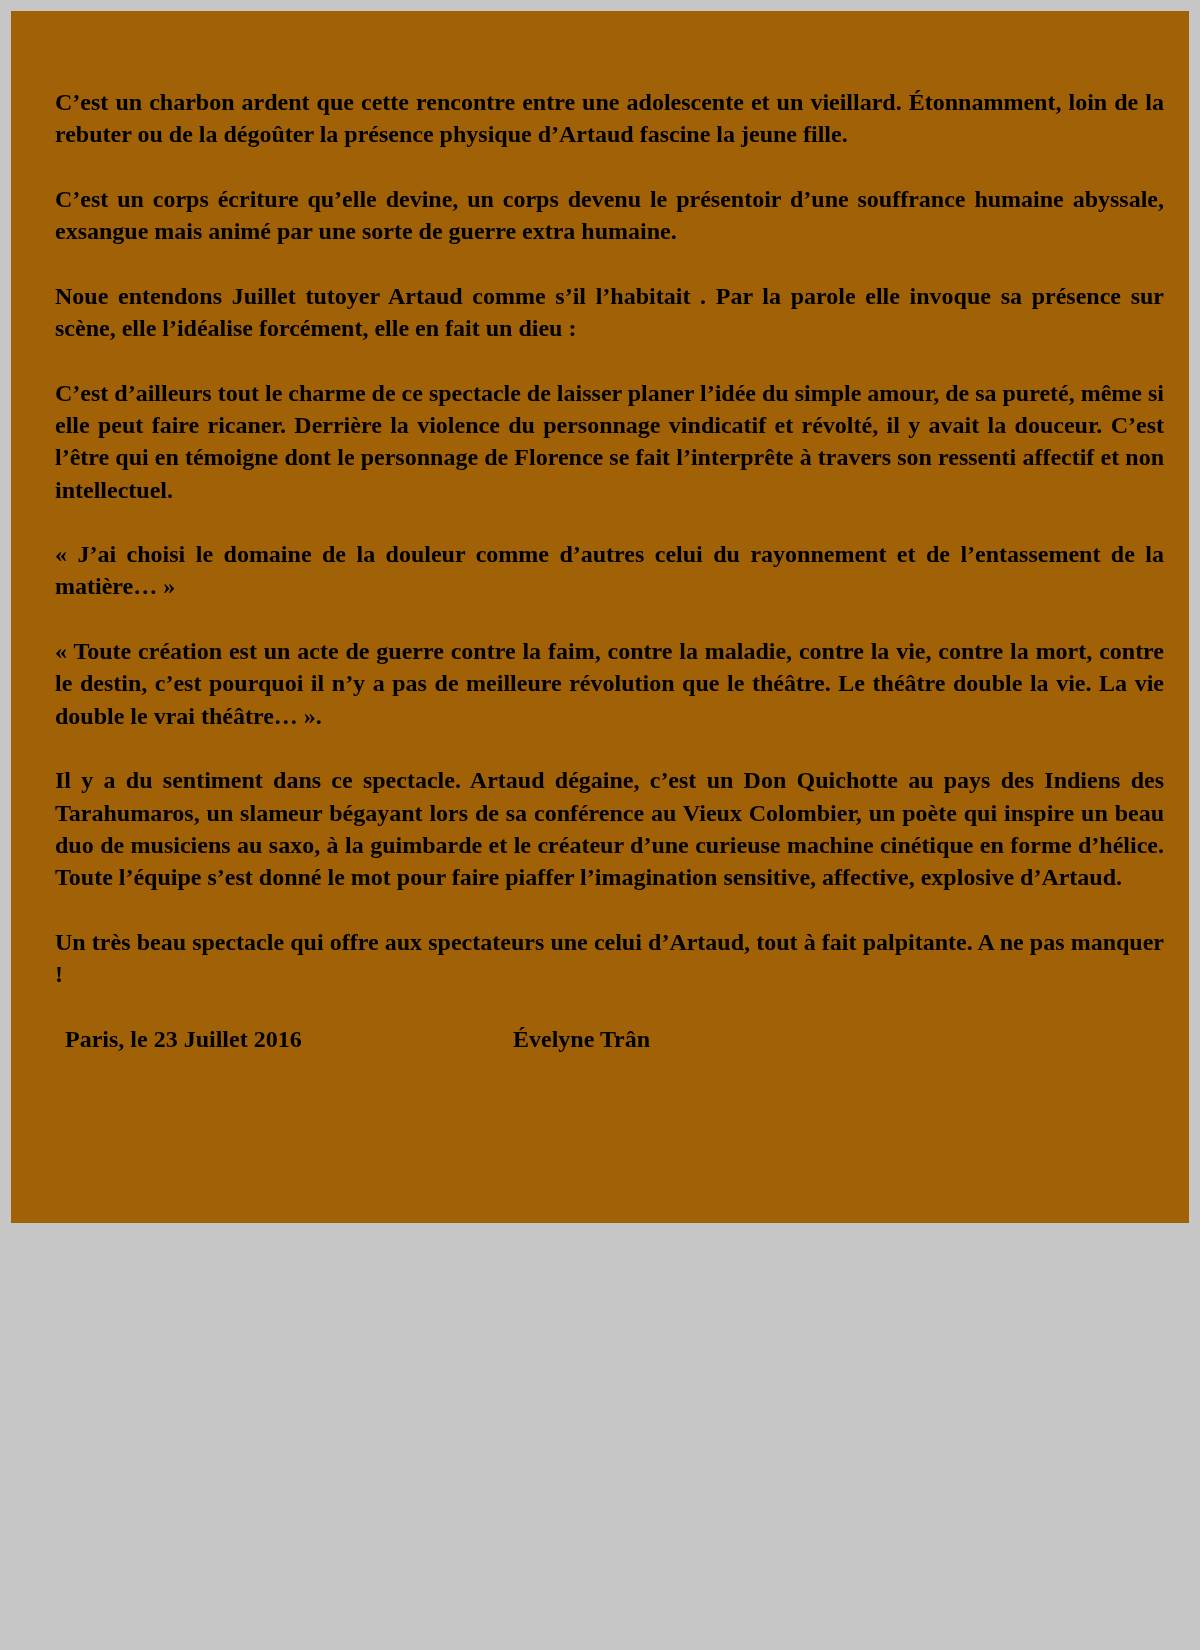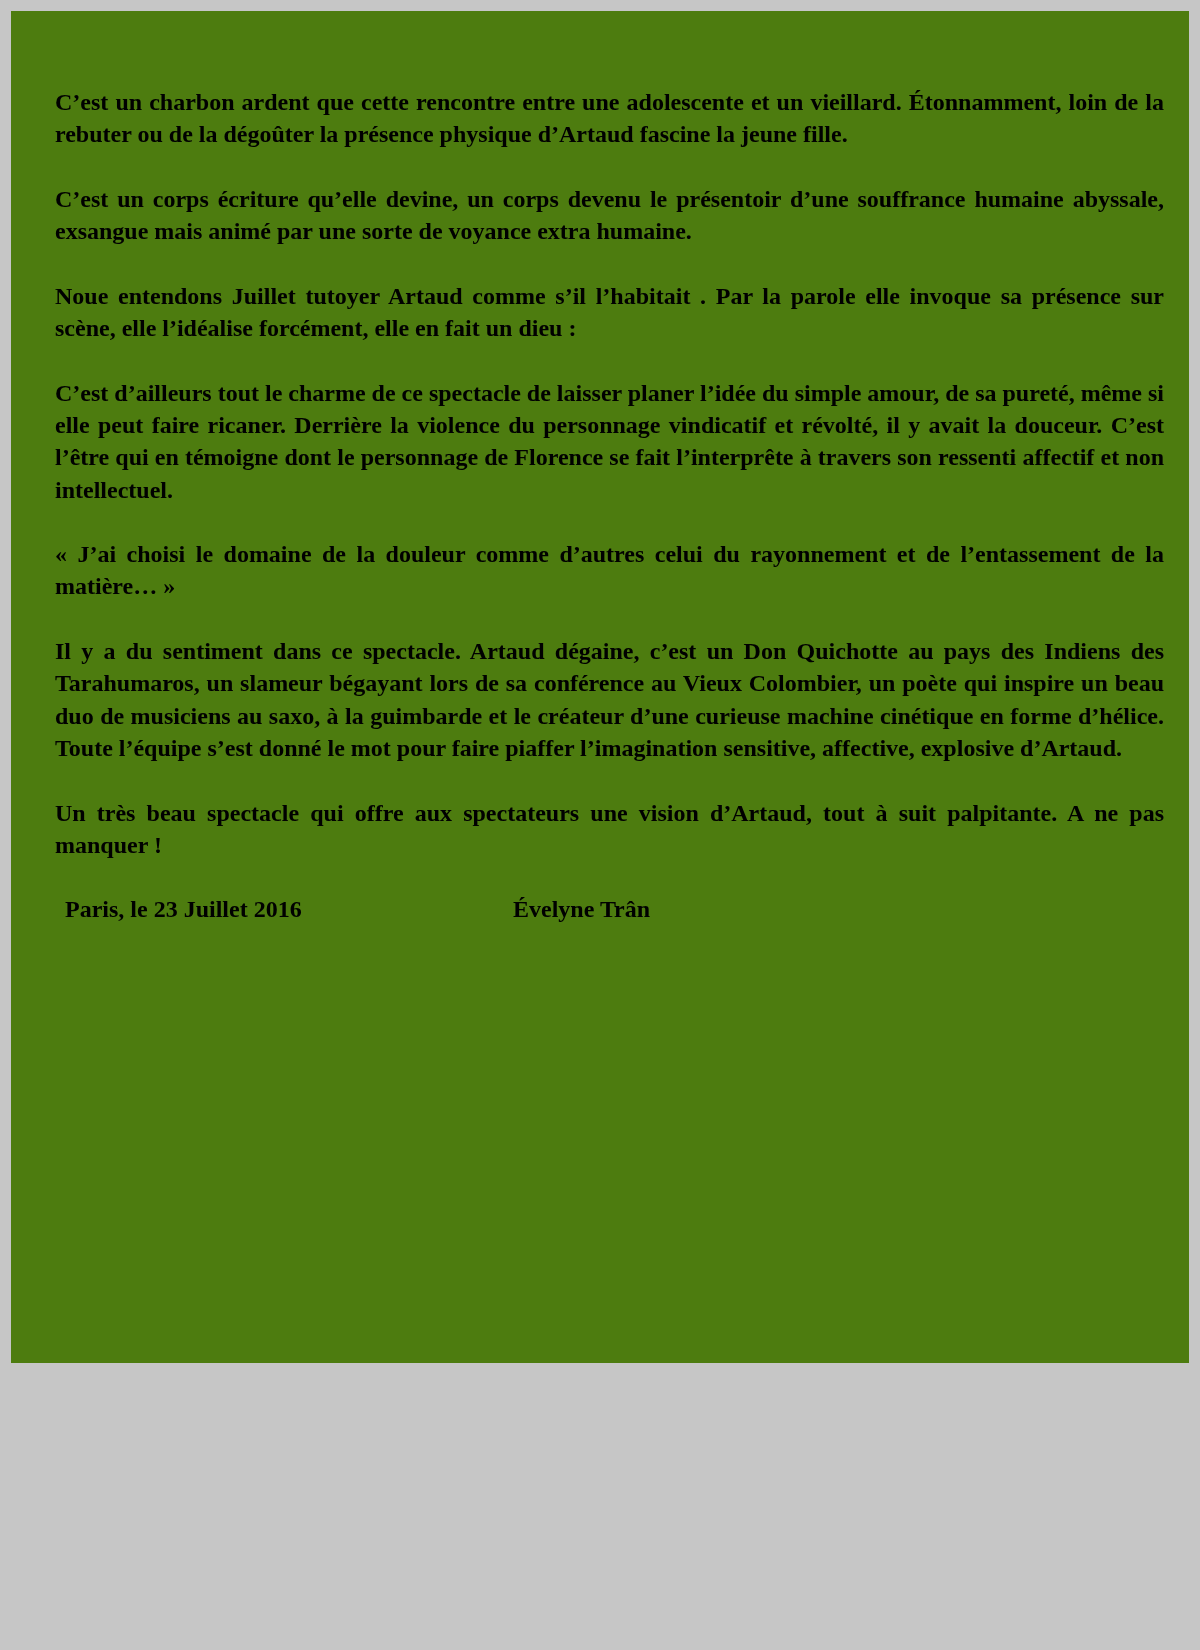--- a/index.html
+++ b/index.html
@@ -5,22 +5,22 @@
   html, body { margin: 0; padding: 0; }
   body {
     width: 1200px; height: 1650px;
     background: #c6c6c6;
     position: relative;
     overflow: hidden;
   }
   .page {
     position: absolute;
     left: 11px; top: 11px;
-    width: 1178px; height: 1352px;
-    background: #4d7c0f;
+    width: 1178px; height: 1212px;
+    background: #a16207;
   }
   .content {
     position: absolute;
     left: 44px; top: 75px;
     width: 1109px;
     font-family: "Liberation Serif", serif;
     font-weight: bold;
     font-size: 24px;
     line-height: 32.3px;
     color: #000000;
@@ -34,23 +34,24 @@
     white-space: nowrap;
   }
   .signature .place-date { display: inline-block; width: 448px; }
 </style>
 </head>
 <body>
 
 <div class="page">
   <div class="content">
     <p class="para">C’est un charbon ardent que cette rencontre entre une adolescente et un vieillard. Étonnamment, loin de la rebuter ou de la dégoûter la présence physique d’Artaud fascine la jeune fille.</p>
-    <p class="para">C’est un corps écriture qu’elle devine, un corps devenu le présentoir d’une souffrance humaine abyssale, exsangue mais animé par une sorte de voyance extra humaine.</p>
+    <p class="para">C’est un corps écriture qu’elle devine, un corps devenu le présentoir d’une souffrance humaine abyssale, exsangue mais animé par une sorte de guerre extra humaine.</p>
     <p class="para">Noue entendons Juillet tutoyer Artaud comme s’il l’habitait . Par la parole elle invoque sa présence sur scène, elle l’idéalise forcément, elle en fait un dieu :</p>
     <p class="para">C’est d’ailleurs tout le charme de ce spectacle de laisser planer l’idée du simple amour, de sa pureté, même si elle peut faire ricaner. Derrière la violence du personnage vindicatif et révolté, il y avait la douceur. C’est l’être qui en témoigne dont le personnage de Florence se fait l’interprête à travers son ressenti affectif et non intellectuel.</p>
     <p class="para">« J’ai choisi le domaine de la douleur comme d’autres celui du rayonnement et de l’entassement de la matière… »</p>
+    <p class="para">« Toute création est un acte de guerre contre la faim, contre la maladie, contre la vie, contre la mort, contre le destin, c’est pourquoi il n’y a pas de meilleure révolution que le théâtre. Le théâtre double la vie. La vie double le vrai théâtre… ».</p>
     <p class="para">Il y a du sentiment dans ce spectacle. Artaud dégaine, c’est un Don Quichotte au pays des Indiens des Tarahumaros, un slameur bégayant lors de sa conférence au Vieux Colombier, un poète qui inspire un beau duo de musiciens au saxo, à la guimbarde et le créateur d’une curieuse machine cinétique en forme d’hélice. Toute l’équipe s’est donné le mot pour faire piaffer l’imagination sensitive, affective, explosive d’Artaud.</p>
-    <p class="para">Un très beau spectacle qui offre aux spectateurs une vision d’Artaud, tout à suit palpitante. A ne pas manquer !</p>
+    <p class="para">Un très beau spectacle qui offre aux spectateurs une celui d’Artaud, tout à fait palpitante. A ne pas manquer !</p>
     <p class="signature">
       <span class="place-date">Paris, le 23 Juillet 2016</span><span>Évelyne Trân</span>
     </p>
   </div>
 </div>
 
 </body></html>

